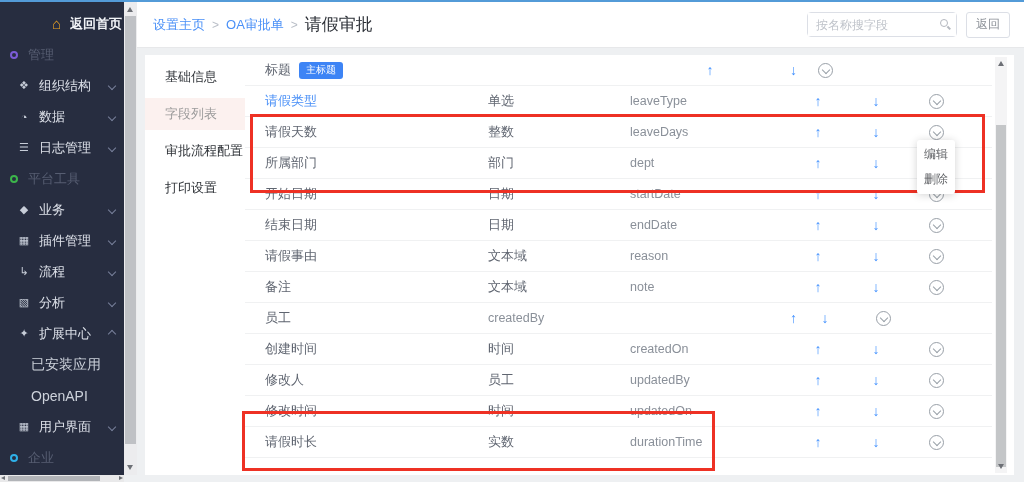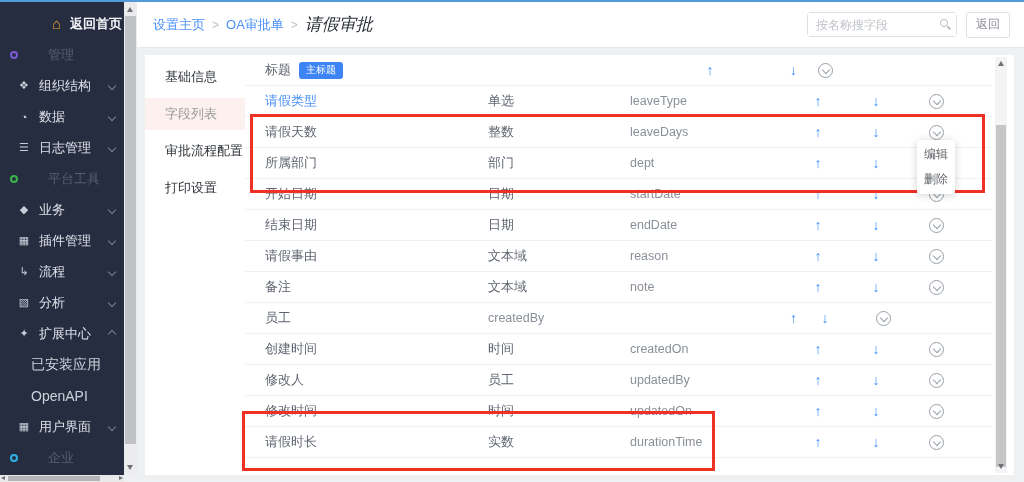--- a/index.html
+++ b/index.html
@@ -10,21 +10,21 @@
   .topline { position:absolute; left:0; top:0; width:1024px; height:2px; background:#539bd8; z-index:5; }
 
   
   .sidebar { position:absolute; left:0; top:2px; width:124px; height:473px; background:#272d40; padding-top:6px; overflow:hidden; }
   .sb-row { position:relative; height:31px; display:flex; align-items:center; cursor:pointer; }
   .sb-home { padding-left:52px; color:#f2f4f8; font-weight:bold; font-size:13px; }
   .sb-home .hicon { position:absolute; left:52px; color:#f0a522; font-size:15px; line-height:1; }
   .sb-home .hlabel { margin-left:18px; }
   .sb-item { padding-left:16px; color:#dde1e9; font-size:13px; }
   .sb-item .gicon { width:16px; color:#c7cdd8; font-size:11px; text-align:center; margin-right:7px; }
-  .sb-group { padding-left:10px; color:#575e72; font-size:13px;gap:20px; }
+  .sb-group { padding-left:10px; color:#575e72; font-size:13px; }
   .sb-group .dot { width:8px; height:8px; border-radius:50%; border:2px solid currentColor; margin-right:10px; }
   .sb-sub { padding-left:31px; color:#cdd2db; font-size:14px; }
   .chev { position:absolute; right:9px; width:6px; height:6px; border-right:1.4px solid #78809a; border-bottom:1.4px solid #78809a; }
   .chev.down { transform:rotate(45deg); }
   .chev.up { transform:rotate(-135deg); }
 
   
   .sb-vscroll { position:absolute; left:124px; top:2px; width:13px; height:473px; background:#ececee; }
   .sb-vscroll .thumb { position:absolute; left:1px; width:11px; top:14px; height:428px; background:#bfc1c5; }
   .tri { width:0; height:0; position:absolute; left:3px; }
@@ -35,21 +35,21 @@
   .sb-hscroll { position:absolute; left:0; top:475px; width:124px; height:7px; background:#e9e9ea; }
   .sb-hscroll .hthumb { position:absolute; left:8px; top:1px; width:92px; height:5px; background:#b2b4b8; }
   .htri { width:0; height:0; position:absolute; top:1px; }
   .htri.l { left:1px; border-top:2.5px solid transparent; border-bottom:2.5px solid transparent; border-right:4px solid #6d7076; }
   .htri.r { right:1px; border-top:2.5px solid transparent; border-bottom:2.5px solid transparent; border-left:4px solid #6d7076; }
 
   
   .header { position:absolute; left:137px; top:2px; width:887px; height:46px; background:#fff; border-bottom:1px solid #e7e8ea; display:flex; align-items:center; padding:0 14px 0 16px; }
   .crumb-link { color:#4a90f7; font-size:13px; cursor:pointer; }
   .crumb-sep { color:#b9bec7; font-size:12px; margin:0 7px; }
-  .crumb-title { color:#2b2f36; font-size:17px; font-weight:500;font-style:italic; }
+  .crumb-title { color:#2b2f36; font-size:17px; font-weight:500; }
   .hdr-right { margin-left:auto; display:flex; align-items:center; }
   .search-box { position:relative; width:150px; height:25px; border:1px solid #dcdfe6; border-radius:4px; background:#fff; }
   .search-box input { width:100%; height:100%; border:none; outline:none; padding:0 24px 0 8px; font-size:12px; color:#606266; font-family:"Liberation Sans",sans-serif; }
   .search-box input::placeholder { color:#bfc3ca; }
   .mag { position:absolute; right:8px; top:6px; width:8px; height:8px; border:1.4px solid #b4b8bf; border-radius:50%; }
   .mag::after { content:""; position:absolute; width:4px; height:1.5px; background:#b4b8bf; transform:rotate(45deg); left:6px; top:7px; }
   .back-btn { margin-left:9px; width:44px; height:26px; background:#fff; border:1px solid #dcdfe6; border-radius:3px; font-size:12px; color:#8b9097; font-family:"Liberation Sans",sans-serif; cursor:pointer; }
 
   
   .card { position:absolute; left:145px; top:55px; width:869px; height:420px; background:#fff; }

